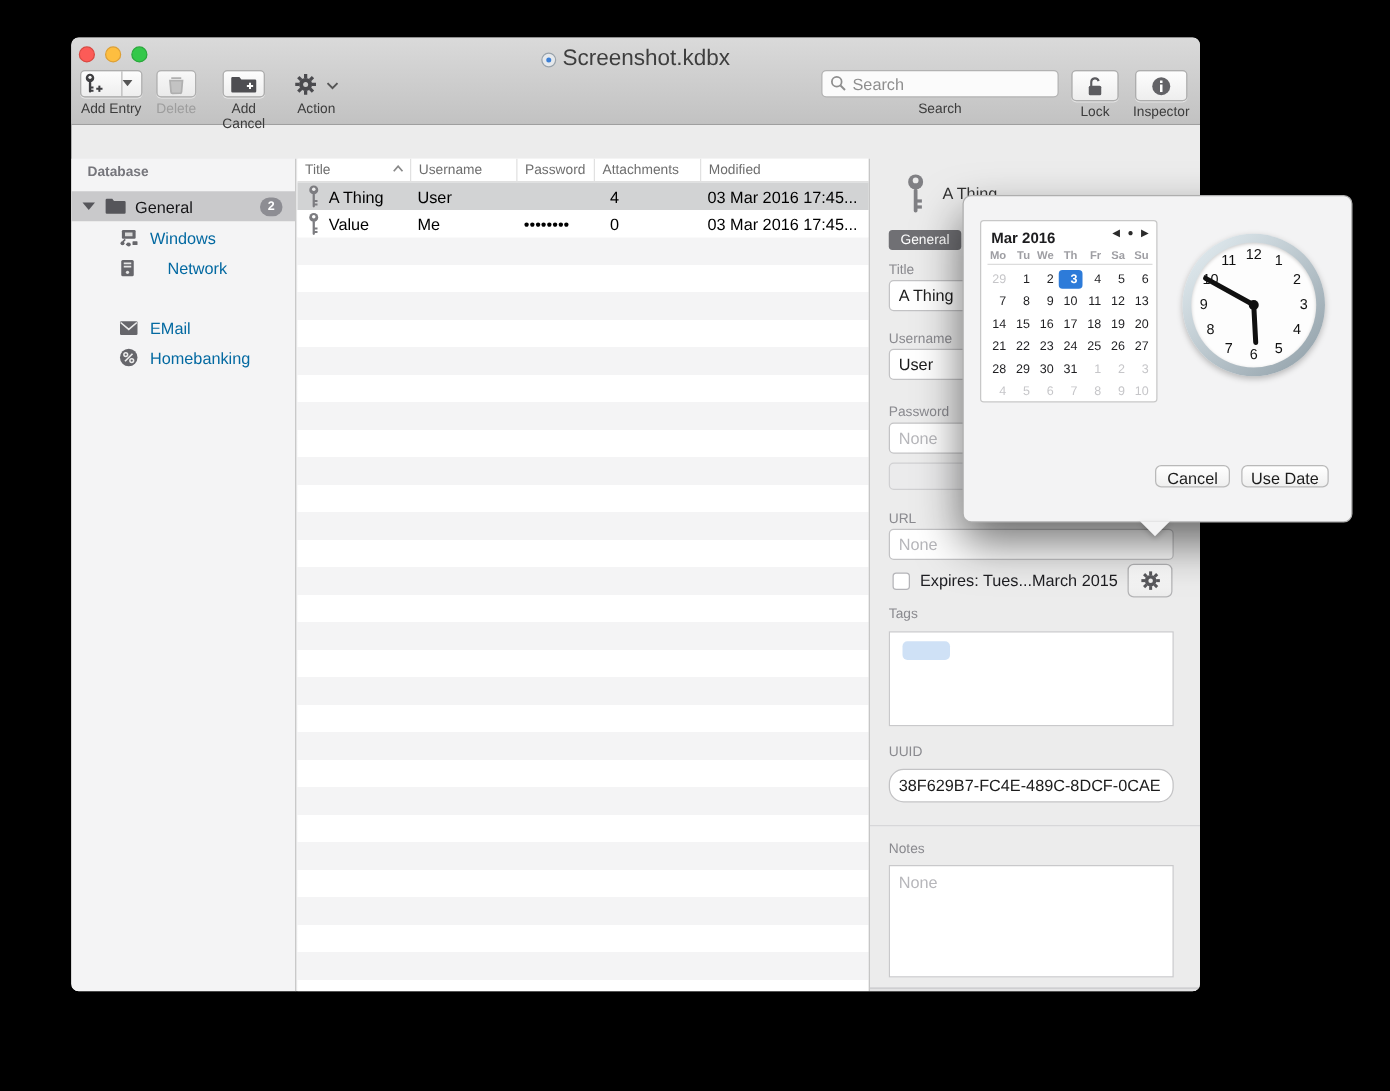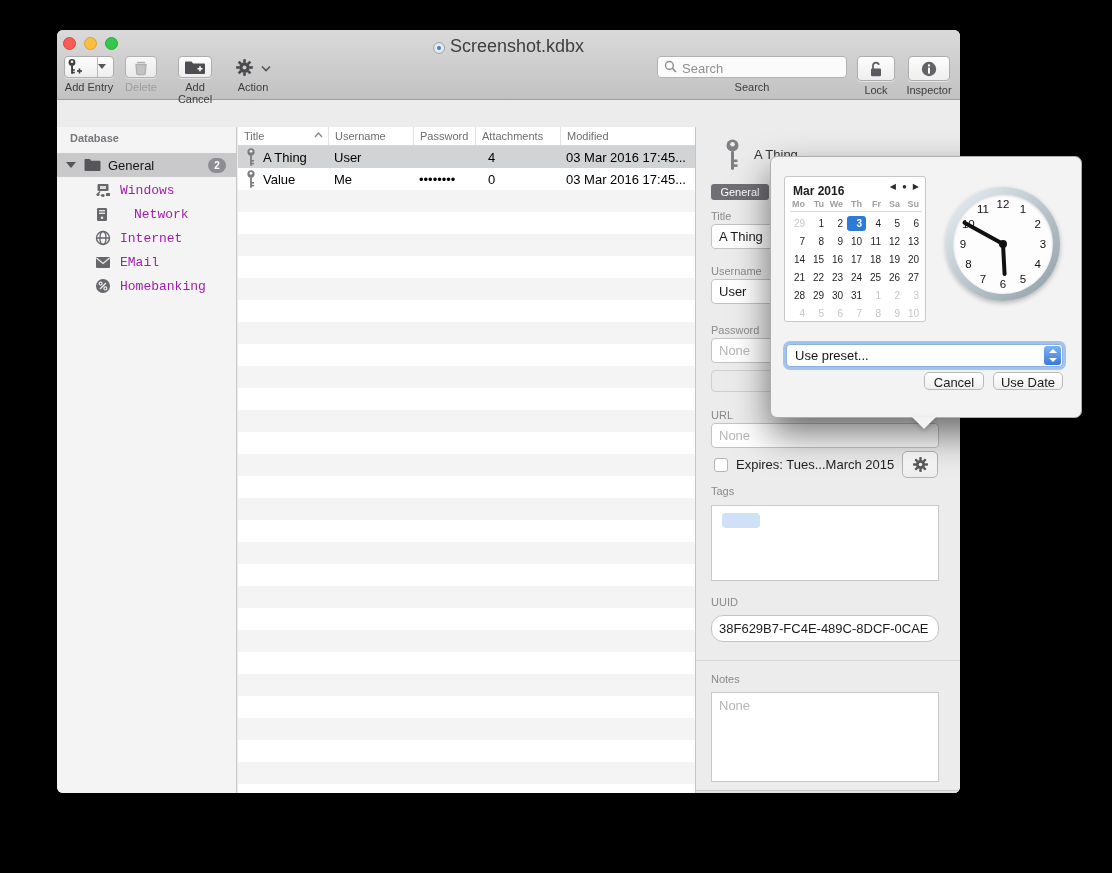--- a/index.html
+++ b/index.html
@@ -51,21 +51,21 @@
               display:flex; align-items:center; }
   .sb-tri { width:0; height:0; border-left:5px solid transparent; border-right:5px solid transparent;
             border-top:6px solid #55555a; margin-left:9px; }
   .sb-group .sb-ic { margin-left:8px; }
   .sb-group-label { margin-left:7px; font-size:13px; color:#141416; }
   .sb-badge { margin-left:auto; margin-right:10px; min-width:18px; height:15px; border-radius:8px;
               background:#8d8d93; color:#fff; font-size:10px; font-weight:bold;
               display:flex; align-items:center; justify-content:center; padding:0 4px; }
   .sb-row { position:absolute; left:0; right:0; height:24px; display:flex; align-items:center; }
   .sb-row .sb-ic { margin-left:38px; }
-  .sb-row-label { margin-left:9px; font-size:13px; color:#a21caf;font-family:Liberation Mono, monospace; }
+  .sb-row-label { margin-left:9px; font-size:13px; color:#0369a1; }
 
   
   .etable { position:absolute; left:181px; top:0; bottom:0; width:457px; background:#fff; }
   .thead { position:absolute; left:0; right:0; top:0; height:19px; background:#fff;
            border-bottom:1px solid #d6d6d6; display:grid; grid-template-columns:90px 85px 62px 85px 1fr; }
   .th { font-size:11px; color:#6e6e6e; padding:3px 0 0 6px; position:relative; }
   .th + .th { border-left:1px solid #e1e1e1; }
   .sort-ic { position:absolute; right:5px; top:5px; }
   .tbody { position:absolute; left:0; right:0; top:19px; bottom:0;
            background:repeating-linear-gradient(to bottom,#f4f4f5 0 22px,#ffffff 22px 44px); }
@@ -314,32 +314,20 @@
         <div class="sb-row" style="top:75px;gap:16px;">
           <span class="sb-ic">
             <svg width="14" height="15" viewBox="0 0 14 15">
                 <rect x="2" y="1" width="10" height="13" rx="1.2" fill="#66666b"></rect>
                 <rect x="4" y="3" width="6" height="1.4" fill="#e7e7e7"></rect>
                 <rect x="4" y="5.6" width="6" height="1.4" fill="#e7e7e7"></rect>
                 <circle cx="7" cy="10.8" r="1.3" fill="#e7e7e7"></circle>
               </svg>
           </span>
           <span class="sb-row-label">Network</span>
-        </div>
-        <div class="sb-row" style="top:99px;">
-          <span class="sb-ic">
-            <svg width="16" height="16" viewBox="0 0 16 16">
-                <g fill="none" stroke="#66666b" stroke-width="1.4">
-                  <circle cx="8" cy="8" r="6.5"></circle>
-                  <ellipse cx="8" cy="8" rx="3" ry="6.5"></ellipse>
-                  <path d="M1.6 8 h12.8"></path>
-                </g>
-              </svg>
-          </span>
-          <span class="sb-row-label">Internet</span>
         </div>
         <div class="sb-row" style="top:123px;">
           <span class="sb-ic">
             <svg width="16" height="13" viewBox="0 0 16 13">
                 <path d="M1 2 a1 1 0 0 1 1-1 h12 a1 1 0 0 1 1 1 v9 a1 1 0 0 1 -1 1 H2 a1 1 0 0 1 -1-1 z" fill="#66666b"></path>
                 <path d="M1.5 2 L8 7.5 L14.5 2" stroke="#ececec" stroke-width="1.3" fill="none"></path>
               </svg>
           </span>
           <span class="sb-row-label">EMail</span>
         </div>
@@ -563,24 +551,17 @@
           <span class="clock-num" style="left: 43px; top: 83px;">6</span>
           <span class="clock-num" style="left: 23px; top: 77.641px;">7</span>
           <span class="clock-num" style="left: 8.35898px; top: 63px;">8</span>
           <span class="clock-num" style="left: 3px; top: 43px;">9</span>
           <span class="clock-num" style="left: 8.35898px; top: 23px;">10</span>
           <span class="clock-num" style="left: 23px; top: 8.35898px;">11</span>
           <span class="clock-num" style="left: 43px; top: 3px;">12</span>
         </div>
     </div>
 
-    <div class="preset">
-      <span>Use preset...</span>
-      <span class="stepper">
-          <span class="up"></span>
-          <span class="dn"></span>
-        </span>
-    </div>
 
     <div class="pop-btn btn-cancel">Cancel</div>
     <div class="pop-btn btn-usedate">Use Date</div>
   </div>
 </div>
 
 </body></html>

